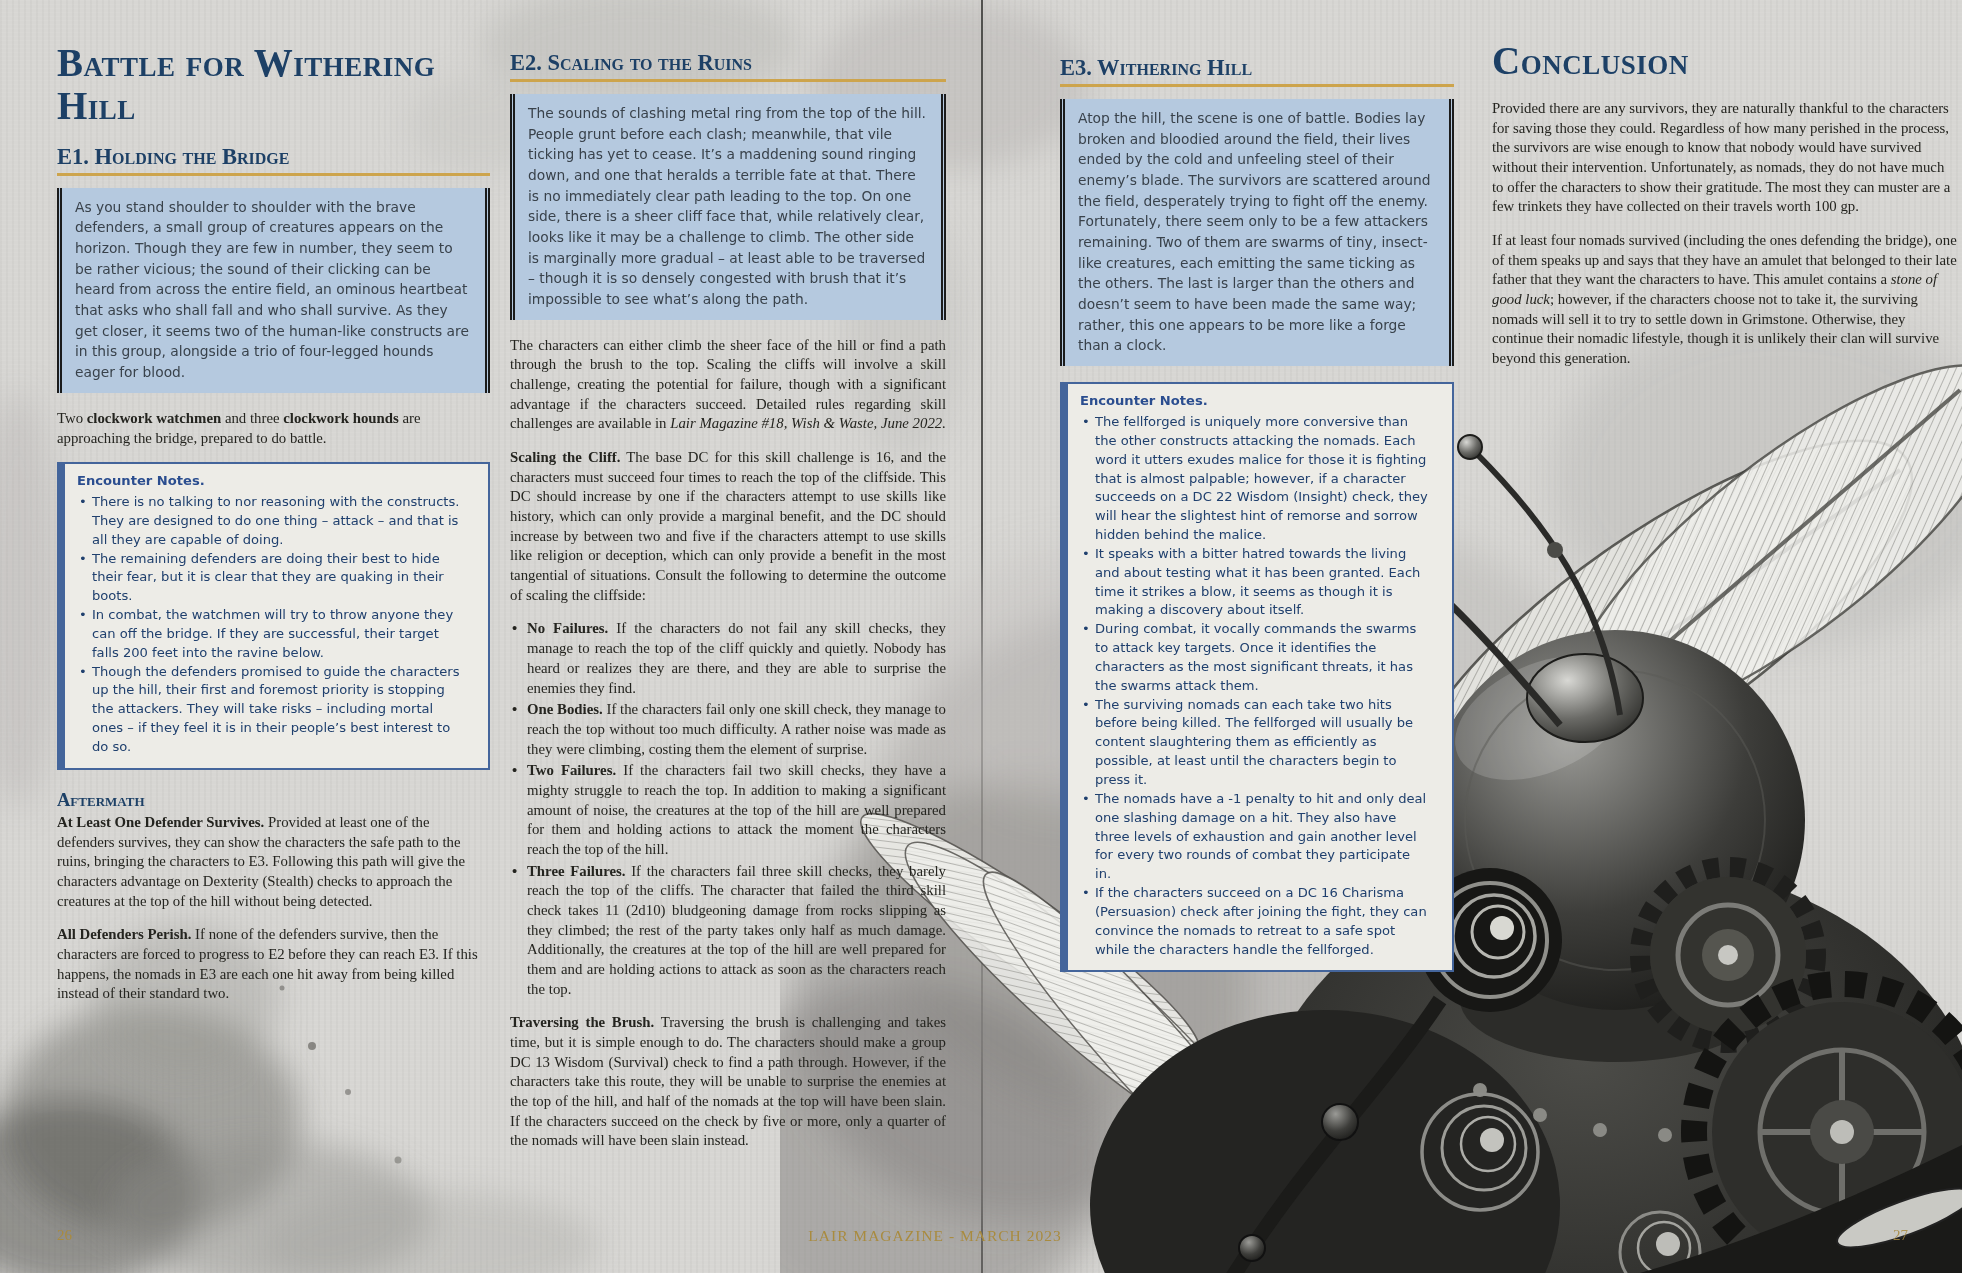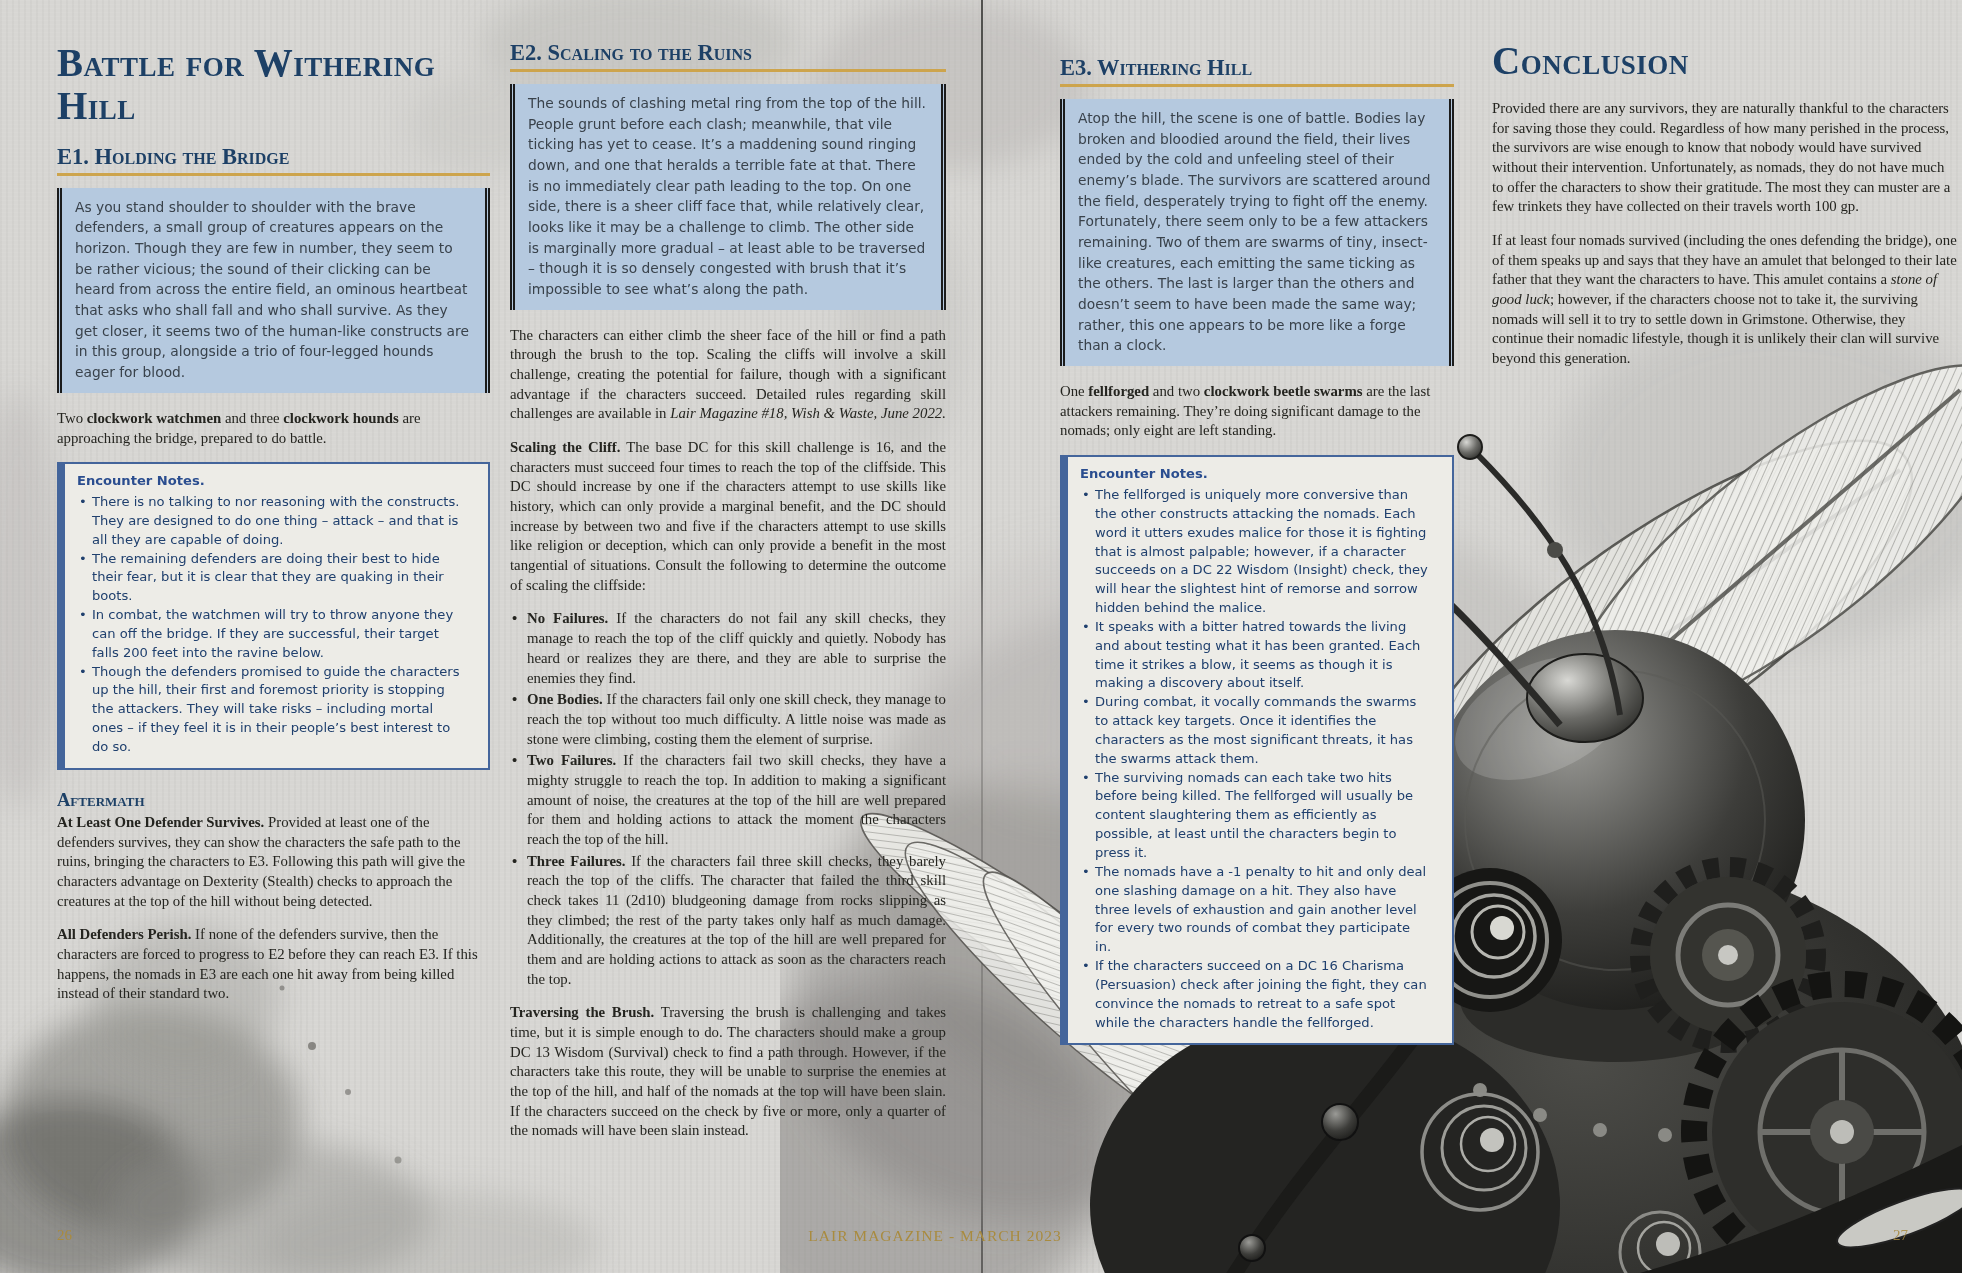--- a/index.html
+++ b/index.html
@@ -10,21 +10,21 @@
       repeating-linear-gradient(90deg, rgba(110,110,105,.05) 0 2px, transparent 2px 6px),
       #d7d6d3;
     font-family:"Liberation Serif", serif; color:#23231e;
   }
   .bg-layer { position:absolute; left:0; top:0; z-index:0; pointer-events:none; }
   .divider { position:absolute; left:981px; top:0; width:2px; height:100%; background:#3c3c39; opacity:.85; z-index:0; }
   .artwork { position:absolute; left:780px; top:300px; width:1182px; height:973px; z-index:0; }
 
   .col { position:absolute; z-index:2; }
   .col1 { left:57px;  top:42px; width:433px; }
-  .col2 { left:510px; top:40px; width:436px; }
+  .col2 { left:510px; top:50px; width:436px; }
   .col3 { left:1060px;top:55px; width:394px; }
   .col4 { left:1492px;top:40px; width:466px; }
 
   .main-title { font-size:39px; font-weight:700; font-variant:small-caps; letter-spacing:.5px;
     color:#1d4066; margin:0 0 16px 0; line-height:1.1; }
   .e-heading { font-size:22.5px; font-weight:700; font-variant:small-caps; color:#1d4066;
     border-bottom:3px solid #cda câ€¦;  }
   .e-heading { border-bottom:3px solid #cda44c; padding-bottom:3px; margin:0 0 12px 0; line-height:1.15; }
   .sub-heading { font-size:18.5px; font-weight:700; font-variant:small-caps; color:#1d4066; margin:6px 0 2px 0; }
 
@@ -224,31 +224,30 @@
     <p class="bodyp"><span style="font-weight: 700;">All Defenders Perish.</span><span> If none of the defenders survive, then the characters are forced to progress to E2 before they can reach E3. If this happens, the nomads in E3 are each one hit away from being killed instead of their standard two.</span></p>
   </div>
 
   <div class="col col2">
     <h2 class="e-heading">E2. Scaling to the Ruins</h2>
     <div class="readaloud">The sounds of clashing metal ring from the top of the hill. People grunt before each clash; meanwhile, that vile ticking has yet to cease. It’s a maddening sound ringing down, and one that heralds a terrible fate at that. There is no immediately clear path leading to the top. On one side, there is a sheer cliff face that, while relatively clear, looks like it may be a challenge to climb. The other side is marginally more gradual – at least able to be traversed – though it is so densely congested with brush that it’s impossible to see what’s along the path.</div>
     <p class="bodyp just"><span>The characters can either climb the sheer face of the hill or find a path through the brush to the top. Scaling the cliffs will involve a skill challenge, creating the potential for failure, though with a significant advantage if the characters succeed. Detailed rules regarding skill challenges are available in </span><span style="font-style: italic;">Lair Magazine #18, Wish &amp; Waste, June 2022.</span></p>
     <p class="bodyp just"><span style="font-weight: 700;">Scaling the Cliff.</span><span> The base DC for this skill challenge is 16, and the characters must succeed four times to reach the top of the cliffside. This DC should increase by one if the characters attempt to use skills like history, which can only provide a marginal benefit, and the DC should increase by between two and five if the characters attempt to use skills like religion or deception, which can only provide a benefit in the most tangential of situations. Consult the following to determine the outcome of scaling the cliffside:</span></p>
     <div class="serif-bullets">
       <div class="sbullet"><span style="font-weight: 700;">No Failures.</span><span> If the characters do not fail any skill checks, they manage to reach the top of the cliff quickly and quietly. Nobody has heard or realizes they are there, and they are able to surprise the enemies they find.</span></div>
-      <div class="sbullet"><span style="font-weight: 700;">One Bodies.</span><span> If the characters fail only one skill check, they manage to reach the top without too much difficulty. A little noise was made as stone were climbing, costing them the element of surprise.</span></div>
+      <div class="sbullet"><span style="font-weight: 700;">One Bodies.</span><span> If the characters fail only one skill check, they manage to reach the top without too much difficulty. A rather noise was made as they were climbing, costing them the element of surprise.</span></div>
       <div class="sbullet"><span style="font-weight: 700;">Two Failures.</span><span> If the characters fail two skill checks, they have a mighty struggle to reach the top. In addition to making a significant amount of noise, the creatures at the top of the hill are well prepared for them and holding actions to attack the moment the characters reach the top of the hill.</span></div>
       <div class="sbullet"><span style="font-weight: 700;">Three Failures.</span><span> If the characters fail three skill checks, they barely reach the top of the cliffs. The character that failed the third skill check takes 11 (2d10) bludgeoning damage from rocks slipping as they climbed; the rest of the party takes only half as much damage. Additionally, the creatures at the top of the hill are well prepared for them and are holding actions to attack as soon as the characters reach the top.</span></div>
     </div>
     <p class="bodyp just"><span style="font-weight: 700;">Traversing the Brush.</span><span> Traversing the brush is challenging and takes time, but it is simple enough to do. The characters should make a group DC 13 Wisdom (Survival) check to find a path through. However, if the characters take this route, they will be unable to surprise the enemies at the top of the hill, and half of the nomads at the top will have been slain. If the characters succeed on the check by five or more, only a quarter of the nomads will have been slain instead.</span></p>
   </div>
 
   <div class="col col3">
     <h2 class="e-heading">E3. Withering Hill</h2>
     <div class="readaloud">Atop the hill, the scene is one of battle. Bodies lay broken and bloodied around the field, their lives ended by the cold and unfeeling steel of their enemy’s blade. The survivors are scattered around the field, desperately trying to fight off the enemy. Fortunately, there seem only to be a few attackers remaining. Two of them are swarms of tiny, insect-like creatures, each emitting the same ticking as the others. The last is larger than the others and doesn’t seem to have been made the same way; rather, this one appears to be more like a forge than a clock.</div>
-    <p class="bodyp"><span>One </span><span style="font-weight: 700;">fellforged</span><span> and two </span><span style="font-weight: 700;">clockwork beetle swarms</span><span> are the last attackers remaining. They’re doing significant damage to the nomads; only eight are left standing.</span></p>
     <div class="notesbox">
       <div class="nheading">Encounter Notes.</div>
       <div class="nbullet">The fellforged is uniquely more conversive than the other constructs attacking the nomads. Each word it utters exudes malice for those it is fighting that is almost palpable; however, if a character succeeds on a DC 22 Wisdom (Insight) check, they will hear the slightest hint of remorse and sorrow hidden behind the malice.</div>
       <div class="nbullet">It speaks with a bitter hatred towards the living and about testing what it has been granted. Each time it strikes a blow, it seems as though it is making a discovery about itself.</div>
       <div class="nbullet">During combat, it vocally commands the swarms to attack key targets. Once it identifies the characters as the most significant threats, it has the swarms attack them.</div>
       <div class="nbullet">The surviving nomads can each take two hits before being killed. The fellforged will usually be content slaughtering them as efficiently as possible, at least until the characters begin to press it.</div>
       <div class="nbullet">The nomads have a -1 penalty to hit and only deal one slashing damage on a hit. They also have three levels of exhaustion and gain another level for every two rounds of combat they participate in.</div>
       <div class="nbullet">If the characters succeed on a DC 16 Charisma (Persuasion) check after joining the fight, they can convince the nomads to retreat to a safe spot while the characters handle the fellforged.</div>
     </div>
   </div>

